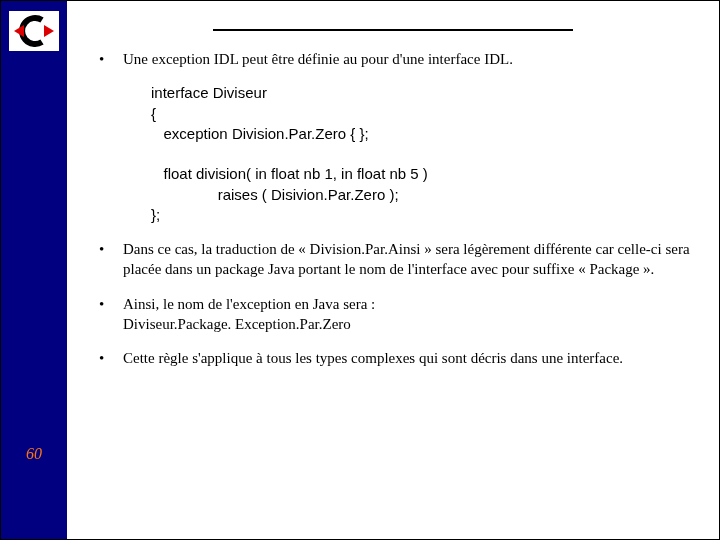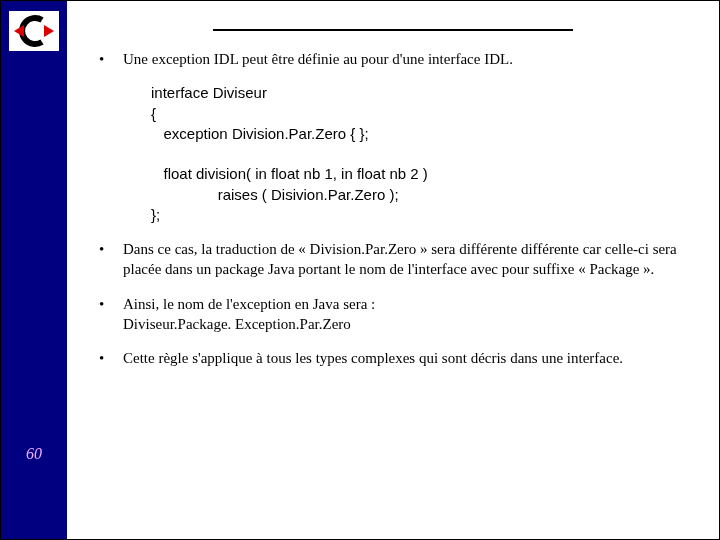--- a/index.html
+++ b/index.html
@@ -1,21 +1,21 @@
 <!DOCTYPE html>
 <html><head>
 <meta charset="utf-8">
 <style>
   * { margin: 0; padding: 0; box-sizing: border-box; }
   html, body { width: 720px; height: 540px; font-family: "Times New Roman", Times, serif; background: #fff; color: #000; }
   .page { display: flex; width: 720px; height: 540px; border: 1px solid #000; }
   .sidebar { width: 66px; background: #000080; display: flex; flex-direction: column; align-items: center; padding-top: 10px; position: relative; }
   .logo-box { width: 50px; height: 40px; background: #fff; display: flex; align-items: center; justify-content: center; position: relative; }
   .logo-box svg { display: block; }
-  .page-num { color: #f0abfc; font-style: italic; font-size: 16px; position: absolute; left: 0; right: 0; bottom: 76px; text-align: center; }
+  .page-num { color: #f97316; font-style: italic; font-size: 16px; position: absolute; left: 0; right: 0; bottom: 76px; text-align: center; }
   .content { flex: 1; padding: 24px 28px 18px 28px; position: relative; }
   .title { font-size: 30px; font-weight: 400; text-align: center; margin-bottom: 2px; }
   .title-rule { height: 2px; background: #000; width: 360px; margin: 4px auto 18px auto; }
   ul.bullets { list-style: none; }
   ul.bullets > li { display: flex; align-items: flex-start; font-size: 15px; line-height: 1.35; margin-bottom: 14px; }
   ul.bullets > li .dot { width: 28px; flex: 0 0 28px; text-align: left; padding-left: 4px; }
   ul.bullets > li .txt { flex: 1; }
   .code { font-family: Arial, Helvetica, sans-serif; font-size: 15px; line-height: 1.35; margin: 4px 0 14px 56px; white-space: pre; }
 </style>
 </head>
@@ -40,28 +40,28 @@
       <li>
         <span class="dot">•</span>
         <span class="txt">Une exception IDL peut être définie au pour d'une interface IDL.</span>
       </li>
     </ul>
 
     <div class="code">interface Diviseur
 {
    exception Division.Par.Zero { };
 
-   float division( in float nb 1, in float nb 2 )
+   float division( in float nb 1, in float nb 5 )
                 raises ( Disivion.Par.Zero );
 };</div>
 
     <ul class="bullets">
       <li>
         <span class="dot">•</span>
-        <span class="txt">Dans ce cas, la traduction de « Division.Par.Zero » sera différente différente car celle-ci sera placée dans un package Java portant le nom de l'interface avec pour suffixe « Package ».</span>
+        <span class="txt">Dans ce cas, la traduction de « Division.Par.Ainsi » sera légèrement différente car celle-ci sera placée dans un package Java portant le nom de l'interface avec pour suffixe « Package ».</span>
       </li>
       <li>
         <span class="dot">•</span>
         <span class="txt" style="white-space:pre-line">Ainsi, le nom de l'exception en Java sera :
 Diviseur.Package. Exception.Par.Zero</span>
       </li>
       <li>
         <span class="dot">•</span>
         <span class="txt">Cette règle s'applique à tous les types complexes qui sont décris dans une interface.</span>
       </li>

